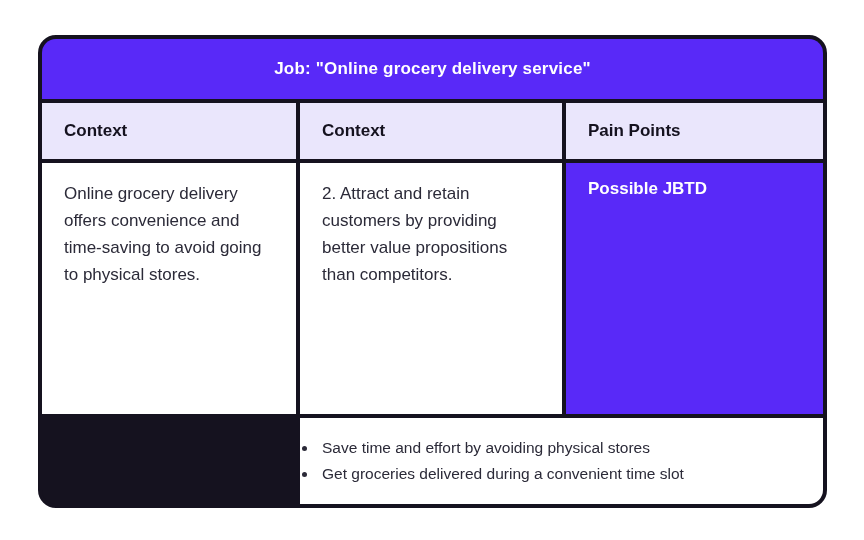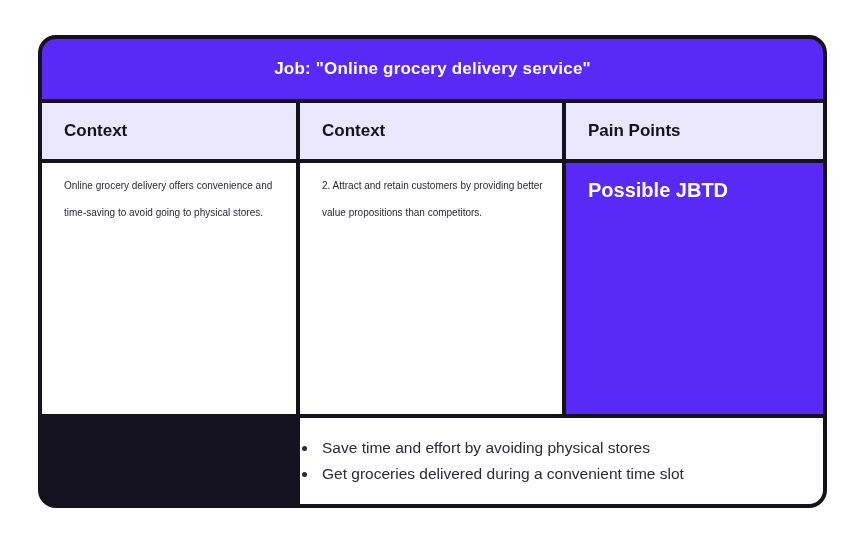--- a/index.html
+++ b/index.html
@@ -33,28 +33,28 @@
     color: #ffffff; font-size: 17px; font-weight: bold; letter-spacing: .2px;
   }
   .col-head {
     background: #eae6fc;
     display: flex; align-items: center;
     padding-left: 22px;
     font-size: 17px; font-weight: bold; color: #15121f;
   }
   .body-cell {
     background: #ffffff;
-    padding: 9px 18px 0 22px;
-    font-size: 10px; line-height: 27px; color: #2b2a38;
+    padding: 17px 18px 0 22px;
+    font-size: 17px; line-height: 27px; color: #2b2a38;
   }
   .body-cell p { margin: 0; }
   .jbtd-cell {
     background: #5929f8;
     padding: 16px 0 0 22px;
-    color: #ffffff; font-size: 20px; font-weight: bold;
+    color: #ffffff; font-size: 17px; font-weight: bold;
   }
   .bullets-cell {
     grid-column: 2 / 4;
     background: #ffffff;
     display: flex; align-items: center;
   }
   .bullets-cell ul {
     list-style: disc;
     padding-left: 18px;
     font-size: 15.5px; line-height: 26px; color: #2b2a38;

